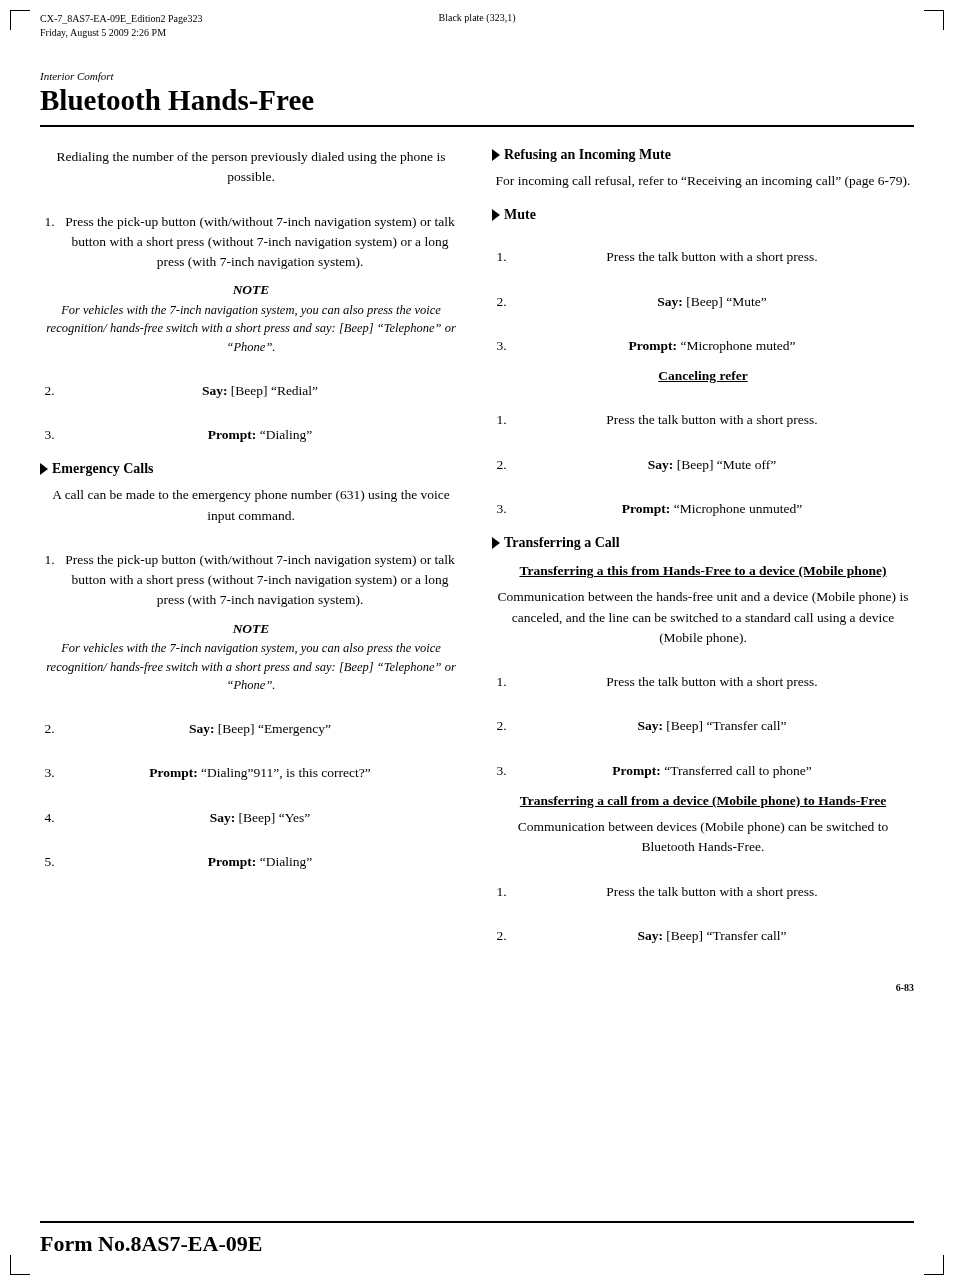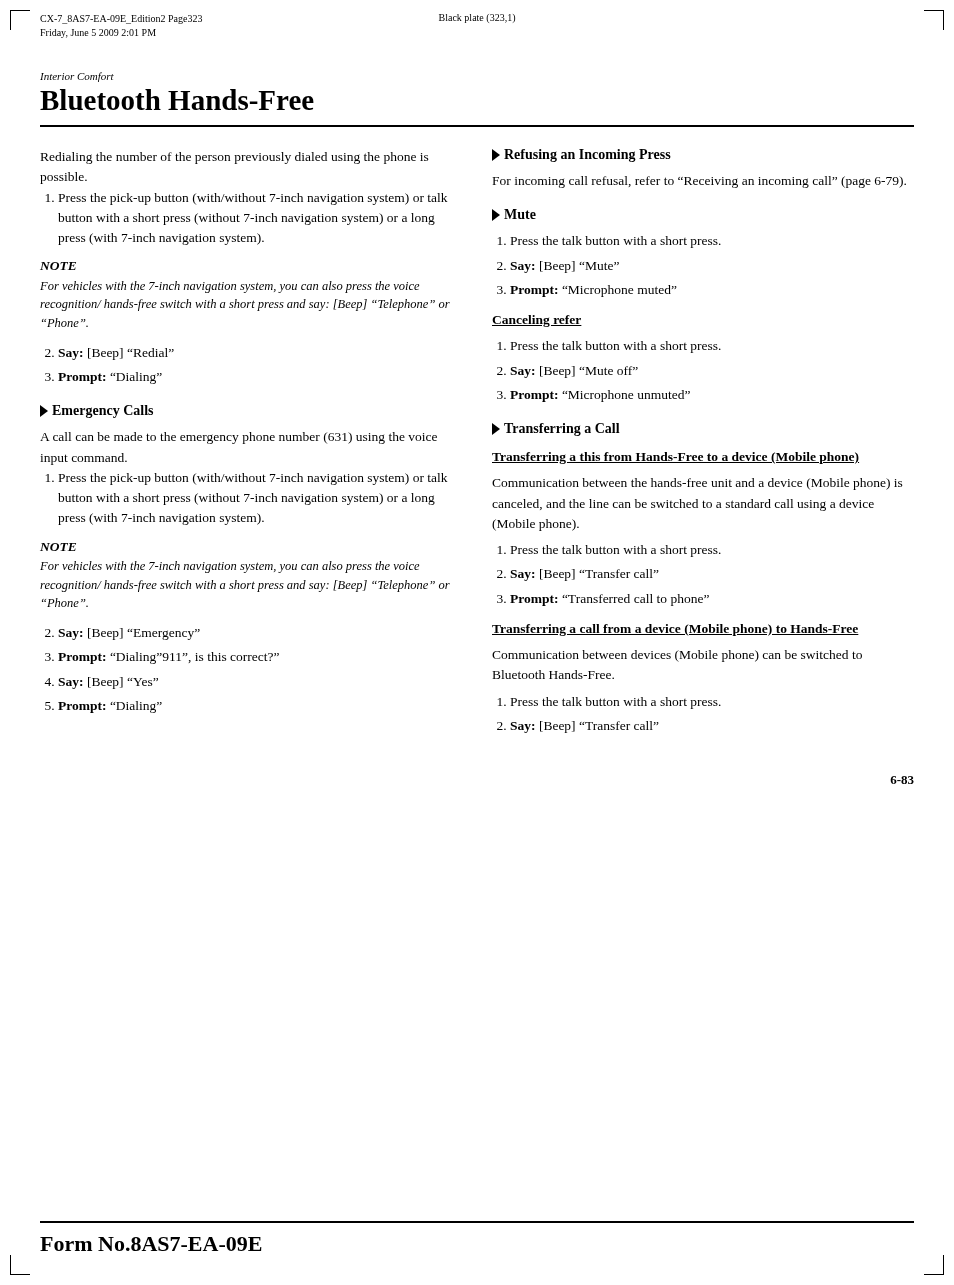--- a/index.html
+++ b/index.html
@@ -92,29 +92,31 @@
       border-bottom: 6px solid transparent;
       margin-right: 4px;
       margin-top: 2px;
       flex-shrink: 0;
     }
 
     .section-body {
       font-size: 13.5px;
       line-height: 1.5;
       margin-bottom: 16px;
+      text-align: center;
     }
 
     ol {
       margin-left: 18px;
       margin-bottom: 8px;
     }
     ol li {
       margin-bottom: 4px;
       line-height: 1.5;
+      margin-top: 24px;
     }
 
     .note-label {
       font-weight: bold;
       font-style: italic;
     }
     .note-text {
       font-style: italic;
       font-size: 12.5px;
       line-height: 1.5;
@@ -127,21 +129,21 @@
       text-decoration: underline;
       margin-bottom: 6px;
       margin-top: 10px;
     }
 
     
     .page-number-area {
       text-align: right;
       padding: 0 40px;
       margin-top: auto;
-      font-size: 13px;
+      font-size: 10px;
       font-weight: bold;
     }
 
     
     .page-footer {
       position: absolute;
       bottom: 8px;
       left: 0;
       right: 0;
       padding: 0 40px 20px 40px;
@@ -162,21 +164,21 @@
 <body>
 
 <div class="reg-mark reg-mark-tl"></div>
 <div class="reg-mark reg-mark-tr"></div>
 <div class="reg-mark reg-mark-bl"></div>
 <div class="reg-mark reg-mark-br"></div>
 
 <div class="page-header">
   <div class="doc-info">
     <div>CX-7_8AS7-EA-09E_Edition2 Page323</div>
-    <div>Friday, June 5 2009 2:01 PM</div>
+    <div>Friday, August 5 2009 2:26 PM</div>
   </div>
   <div class="plate-info">Black plate (323,1)</div>
 </div>
 
 <div class="title-section">
   <div class="section-label">Interior Comfort</div>
   <div class="page-title">Bluetooth Hands-Free</div>
 </div>
 <hr class="title-divider">
 
@@ -215,21 +217,21 @@
         <li><b>Prompt:</b> “Dialing”</li>
       </ol>
     </div>
 
   </div>
 
   <div class="right-col">
 
     <div class="section-title">
       <span class="triangle"></span>
-      <span>Refusing an Incoming Press</span>
+      <span>Refusing an Incoming Mute</span>
     </div>
     <div class="section-body">
       <p>For incoming call refusal, refer to “Receiving an incoming call” (page 6-79).</p>
     </div>
 
     <div class="section-title">
       <span class="triangle"></span>
       <span>Mute</span>
     </div>
     <div class="section-body">

